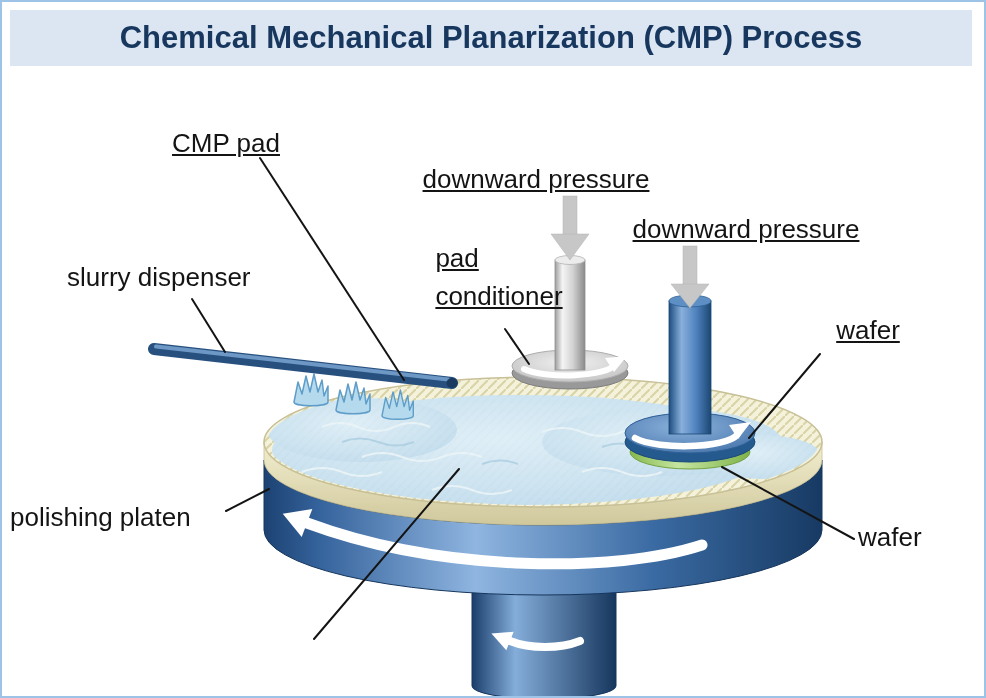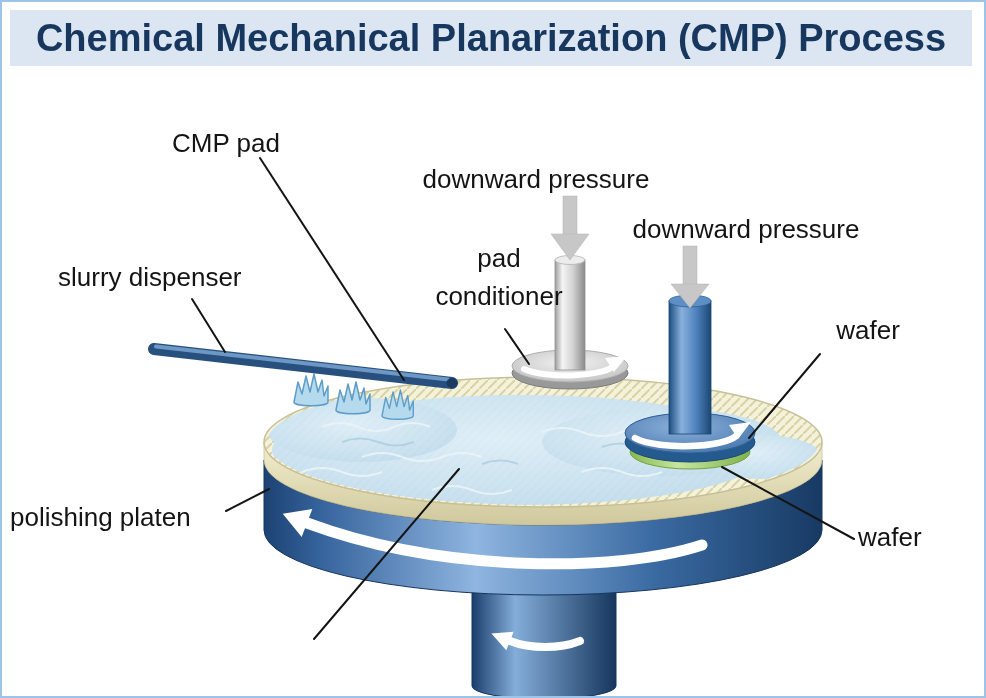--- a/index.html
+++ b/index.html
@@ -6,27 +6,27 @@
   .page{
     position:relative;width:986px;height:698px;box-sizing:border-box;
     border:2px solid #9dc3e6;background:#ffffff;overflow:hidden;
     font-family:"Liberation Sans",sans-serif;
   }
   .title-bar{
     position:absolute;left:8px;top:8px;width:962px;height:56px;
     background:#dbe6f2;display:flex;align-items:center;justify-content:center;
   }
   .title-bar h1{
-    margin:8px;font-size:38px;font-weight:700;color:#17375e;white-space:nowrap;
+    margin:8px;font-size:31px;font-weight:700;color:#17375e;white-space:nowrap;
   }
   .diagram-svg{position:absolute;left:0;top:0;}
   .lbl{
     position:absolute;font-size:26px;color:#141414;white-space:nowrap;line-height:1.2;
   }
-  .lbl.center{transform:translateX(-50%);text-align:center;}
+  .lbl.center{transform:translateX(-50%);text-align:left;text-decoration:underline;}
   .lbl .line{display:block;line-height:1.45;}
 </style>
 </head>
 <body>
 
 <div class="page">
 
   <div class="title-bar">
     <h1>Chemical Mechanical Planarization (CMP) Process</h1>
   </div>
@@ -189,21 +189,21 @@
 
   <div class="lbl center" style="left:534px;top:162px">downward pressure</div>
 
   <div class="lbl center" style="left:744px;top:212px">downward pressure</div>
 
   <div class="lbl center" style="left:497px;top:238px">
     <span class="line">pad</span>
     <span class="line">conditioner</span>
   </div>
 
-  <div class="lbl" style="left:56px;top:260px">slurry dispenser</div>
+  <div class="lbl" style="left:65px;top:260px">slurry dispenser</div>
 
   <div class="lbl center" style="left:866px;top:310px">
     <span class="line">wafer</span>
   </div>
 
   <div class="lbl" style="left:8px;top:500px">polishing platen</div>
 
   <div class="lbl" style="left:856px;top:520px">wafer</div>
 
 

